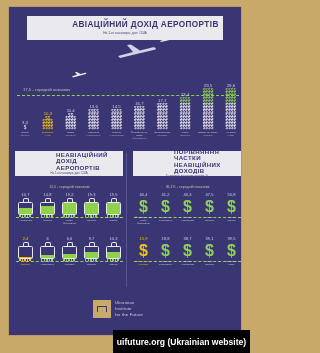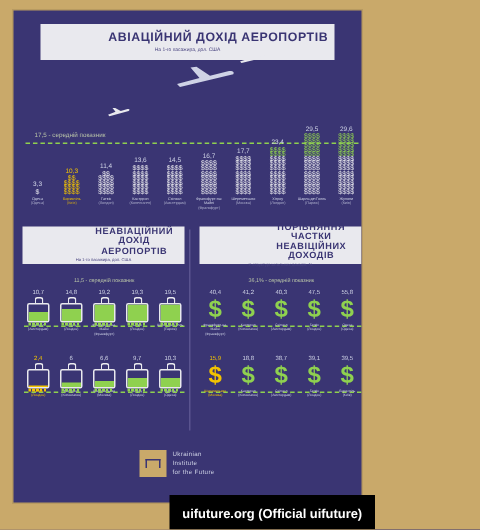--- a/index.html
+++ b/index.html
@@ -6,21 +6,21 @@
   body{width:250px;height:353px;overflow:hidden;
        font-family:"Liberation Sans","DejaVu Sans",sans-serif;}
 
   .frame{position:relative;width:250px;height:353px;background:#c9a96a;box-sizing:border-box;}
   .board{position:absolute;left:8px;top:6px;width:234px;height:330px;background:#3a3573;
          border:1px solid #b79a61;box-sizing:border-box;overflow:hidden;}
 
   
   .plate{background:#e9e9ee;margin:0 auto;box-sizing:border-box;
          display:flex;flex-direction:column;align-items:center;justify-content:center;}
-  .plate .ttl{color:#3a3573;font-weight:bold;letter-spacing:.4px;text-align:center;line-height:1.05;margin-left:41px;}
+  .plate .ttl{color:#3a3573;font-weight:bold;letter-spacing:.4px;text-align:left;line-height:1.05;margin-left:41px;}
   .plate .sub{color:#4a4580;text-align:center;line-height:1.05;}
 
   .top-plate{width:196px;height:24px;margin-top:9px;}
   .top-plate .ttl{font-size:8.2px;}
   .top-plate .sub{font-size:3.3px;margin-top:2px;}
 
   
   .plane{position:absolute;color:#cfd3e6;}
   .plane svg{display:block;}
 
@@ -489,15 +489,15 @@
       <div class="mark"></div>
       <div class="txt">
         <div>Ukrainian</div>
         <div>Institute</div>
         <div>for the Future</div>
       </div>
     </div>
   </div>
 
   <div class="caption">
-    <span>uifuture.org (Official uifuture)</span>
+    <span>uifuture.org (Ukrainian website)</span>
   </div>
 </div>
 
 </body></html>

